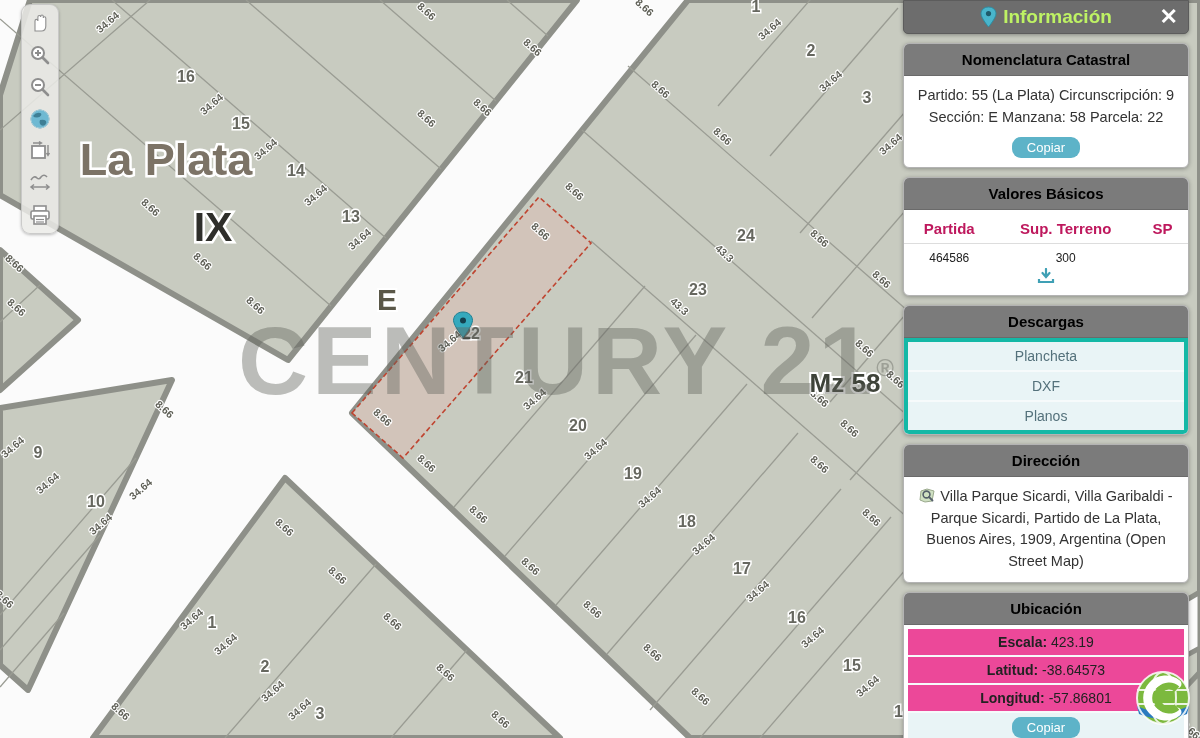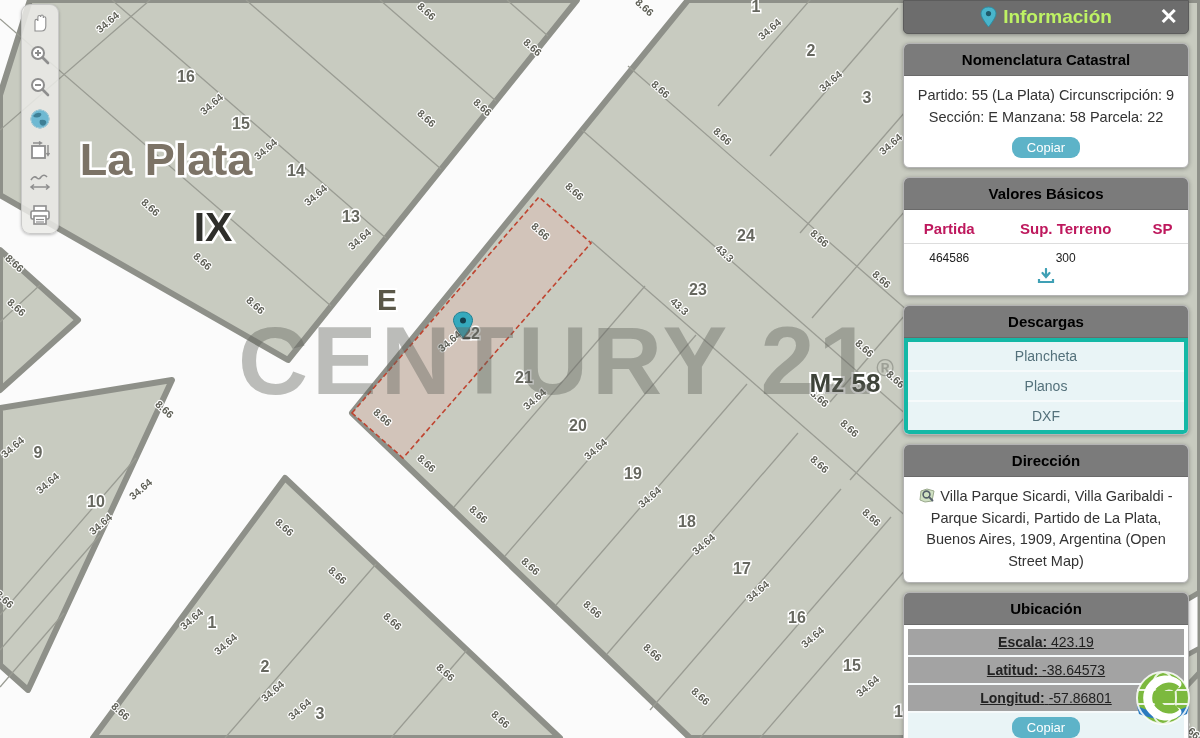--- a/index.html
+++ b/index.html
@@ -49,21 +49,21 @@
   table.valores{width:100%;border-collapse:collapse;margin-top:4px;}
   table.valores th{font-size:15px;color:#be185d;padding:6px 10px 6px 10px;border-bottom:1px solid #ddd;}
   table.valores td{font-size:12px;color:#222;text-align:center;padding:7px 4px 2px 4px;}
   .dl-row{text-align:center;padding:1px 0 8px 0;}
   .list-rows{background:#14b8a6;padding:4px;}
   .lrow{background:#e9f4f6;text-align:center;font-size:14px;color:#54717b;padding:6px 0;
         border-bottom:2px solid #f6fafb;cursor:pointer;}
   .lrow:last-child{border-bottom:none;}
   .dir-body{text-align:center;padding:9px 10px;line-height:1.5;}
   .ubi-rows{padding:4px;}
-  .urow{background:#a3a3a3;text-align:center;font-size:14px;color:#222;padding:5px 0;border-bottom:2px solid #f6fafb;text-decoration:underline;}
+  .urow{background:#ec4899;text-align:center;font-size:14px;color:#222;padding:5px 0;border-bottom:2px solid #f6fafb;}
   .urow b{font-weight:700;}
   .urow-btn{background:#e9f4f6;text-align:center;padding:4px 0 6px 0;}
 
   .logo{position:absolute;left:1133px;top:670px;z-index:7;}
 </style>
 </head>
 <body>
 
 <div class="stage">
 
@@ -304,22 +304,22 @@
             <path d="M2 11 v3 h14 v-3" fill="none" stroke="#3fa0b5" stroke-width="2.2"></path>
           </svg>
         </div>
       </div>
     </section>
 
     <section class="card">
       <div class="card-header">Descargas</div>
       <div class="list-rows">
         <div class="lrow">Plancheta</div>
+        <div class="lrow">DXF</div>
         <div class="lrow">Planos</div>
-        <div class="lrow">DXF</div>
       </div>
     </section>
 
     <section class="card">
       <div class="card-header">Dirección</div>
       <div class="card-body dir-body">
         <svg width="17" height="15" viewBox="0 0 17 15" style="vertical-align:-2px">
           <path d="M2 3 L8 1 L15 3 L13 13 L6 14 L1 12 Z" fill="#cfe0c2" stroke="#9aa98c" stroke-width="1"></path>
           <circle cx="7.5" cy="6.5" r="3.4" fill="none" stroke="#55606a" stroke-width="1.6"></circle>
           <line x1="10" y1="9" x2="13.5" y2="12.5" stroke="#55606a" stroke-width="1.8" stroke-linecap="round"></line>

